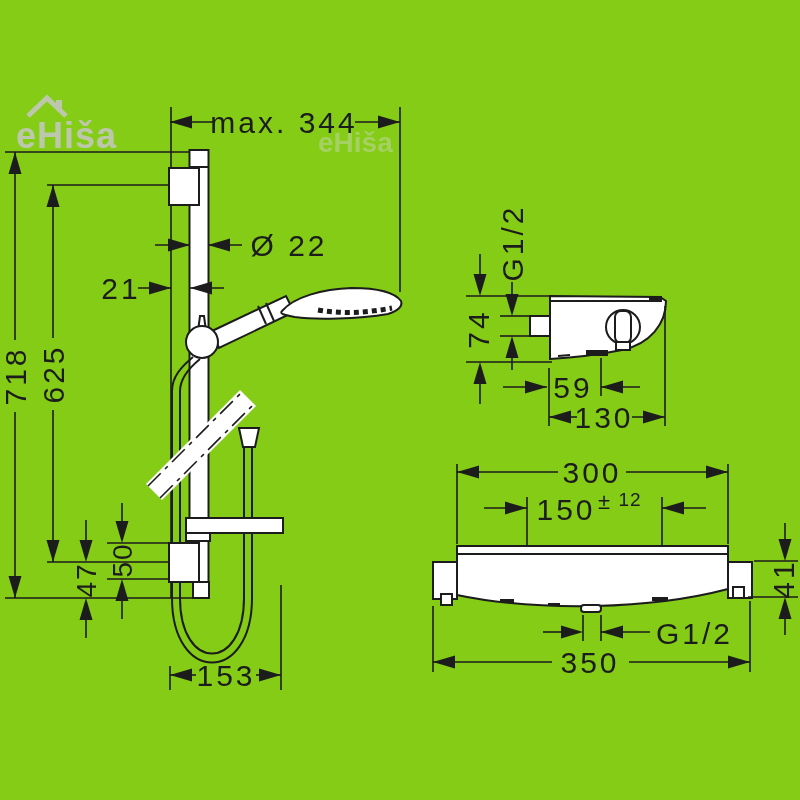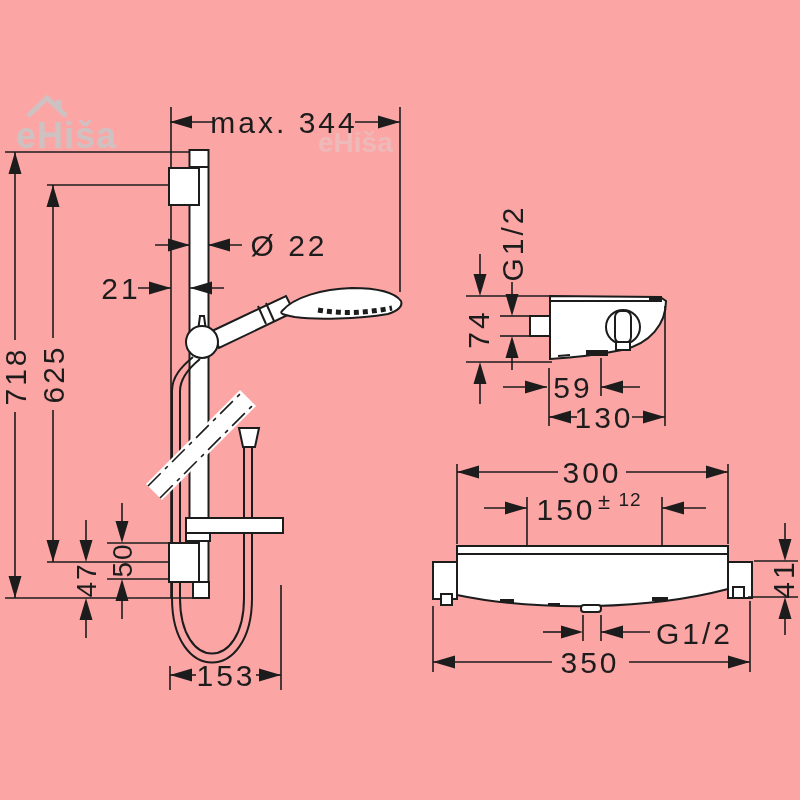--- a/index.html
+++ b/index.html
@@ -1,16 +1,16 @@
 <!DOCTYPE html>
 <html><head>
 <meta charset="utf-8">
 <style>
   html,body{margin:0;padding:0;background:#ffffff;}
-  .stage{position:relative;width:800px;height:800px;background:#fca5a5;overflow:hidden;}
+  .stage{position:relative;width:800px;height:800px;background:#84cc16;overflow:hidden;}
   svg{position:absolute;left:0;top:0;}
   svg text{font-family:"Liberation Sans","DejaVu Sans",sans-serif;fill:#1c1c1c;}
   .dim{font-size:30px;letter-spacing:3px;font-weight:400;}
   .dim-sm{font-size:28px;letter-spacing:2px;}
   .sup{font-size:19px;letter-spacing:1px;}
   .pm{font-size:22px;letter-spacing:0px;}
   .wm{font-size:36px;font-weight:700;letter-spacing:1px;fill:#c7c7c7;}
   .wm2{font-size:28px;font-weight:700;fill:#d9d9d9;}
   .ln{stroke:#1c1c1c;stroke-width:1.6;fill:none;}
   .obj{stroke:#1c1c1c;stroke-width:2;fill:none;}

